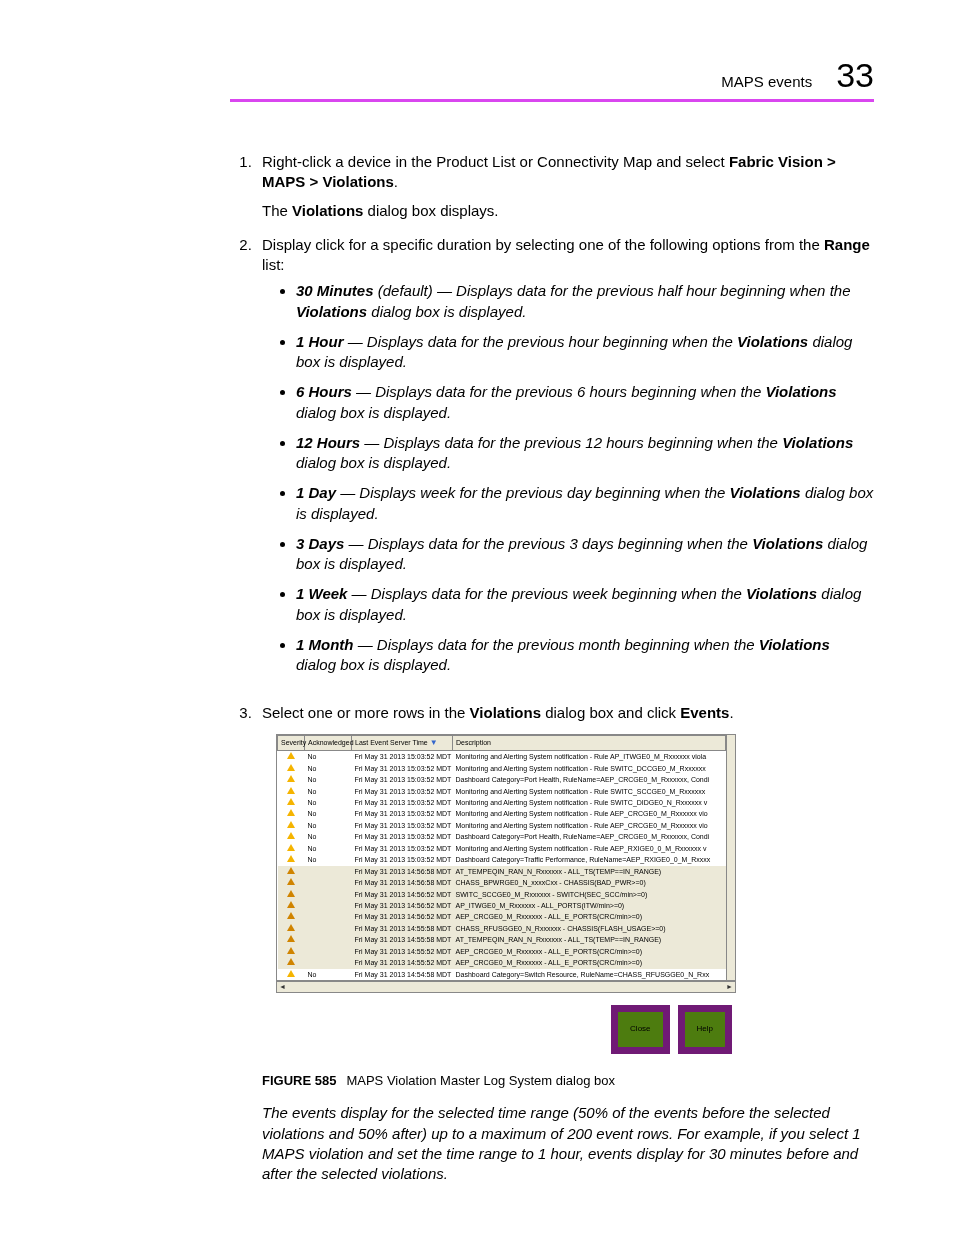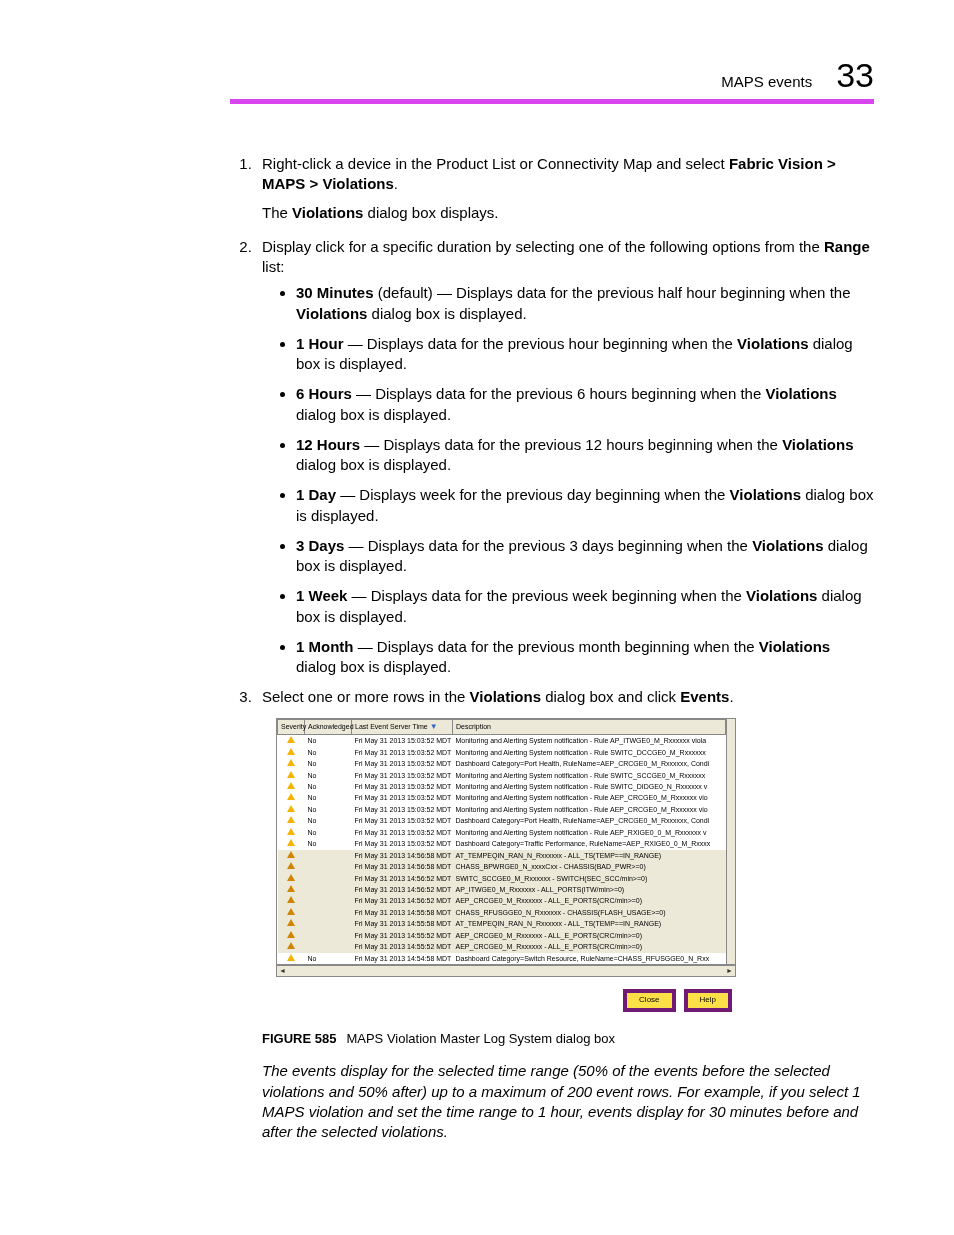--- a/index.html
+++ b/index.html
@@ -10,21 +10,21 @@
     color: #000;
     width: 954px;
   }
   .page {
     padding: 56px 80px 60px 230px;
   }
   .header-row {
     display: flex;
     justify-content: flex-end;
     align-items: baseline;
-    border-bottom: 5px solid #d946ef;
+    border-bottom: 3px solid #d946ef;
     padding-bottom: 4px;
     margin-bottom: 50px;
   }
   .header-title {
     font-size: 15px;
     margin-right: 24px;
   }
   .header-num {
     font-size: 34px;
     font-weight: normal;
@@ -41,21 +41,22 @@
     padding-left: 6px;
   }
   .para {
     font-size: 15px;
     line-height: 1.35;
     margin: 8px 0 14px 0;
   }
   ul.opts {
     list-style: disc;
     padding-left: 34px;
-    margin: 6px 0 10px 0;
+    margin: 6px 0 28px 0;
+    font-style: italic;
   }
   ul.opts > li {
     font-size: 15px;
     line-height: 1.35;
     margin-bottom: 10px;
   }
   b { font-weight: bold; }
   .figlink { color: #0645ad; }
 
   
@@ -119,24 +120,24 @@
   }
   .arrow { font-size: 7px; color: #333; }
   .dlg-buttons {
     display: flex;
     justify-content: flex-end;
     gap: 8px;
     padding: 12px 4px 4px 0;
     background: #fff;
   }
   .dlg-btn {
-    border: 4px solid #701a75;
-    background: #fde047;
+    border: 7px solid #701a75;
+    background: #4d7c0f;
     font-size: 8px;
-    padding: 2px 12px;
+    padding: 12px 12px;
   }
   .table-wrap {
     display: flex;
   }
   .table-inner {
     flex: 1;
     border: 1px solid #888;
     border-right: none;
   }
   .fig-caption {

